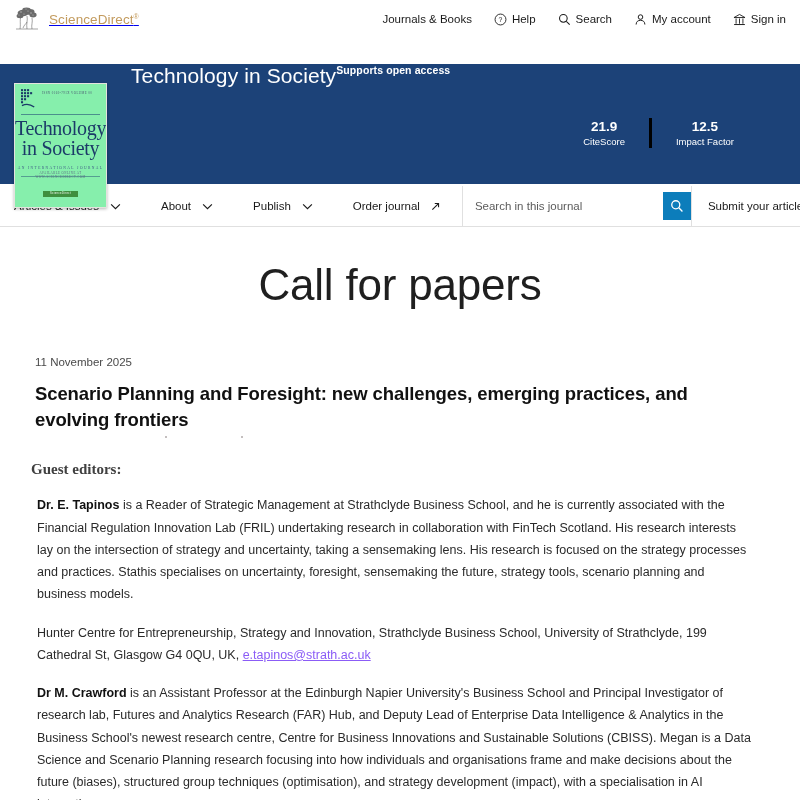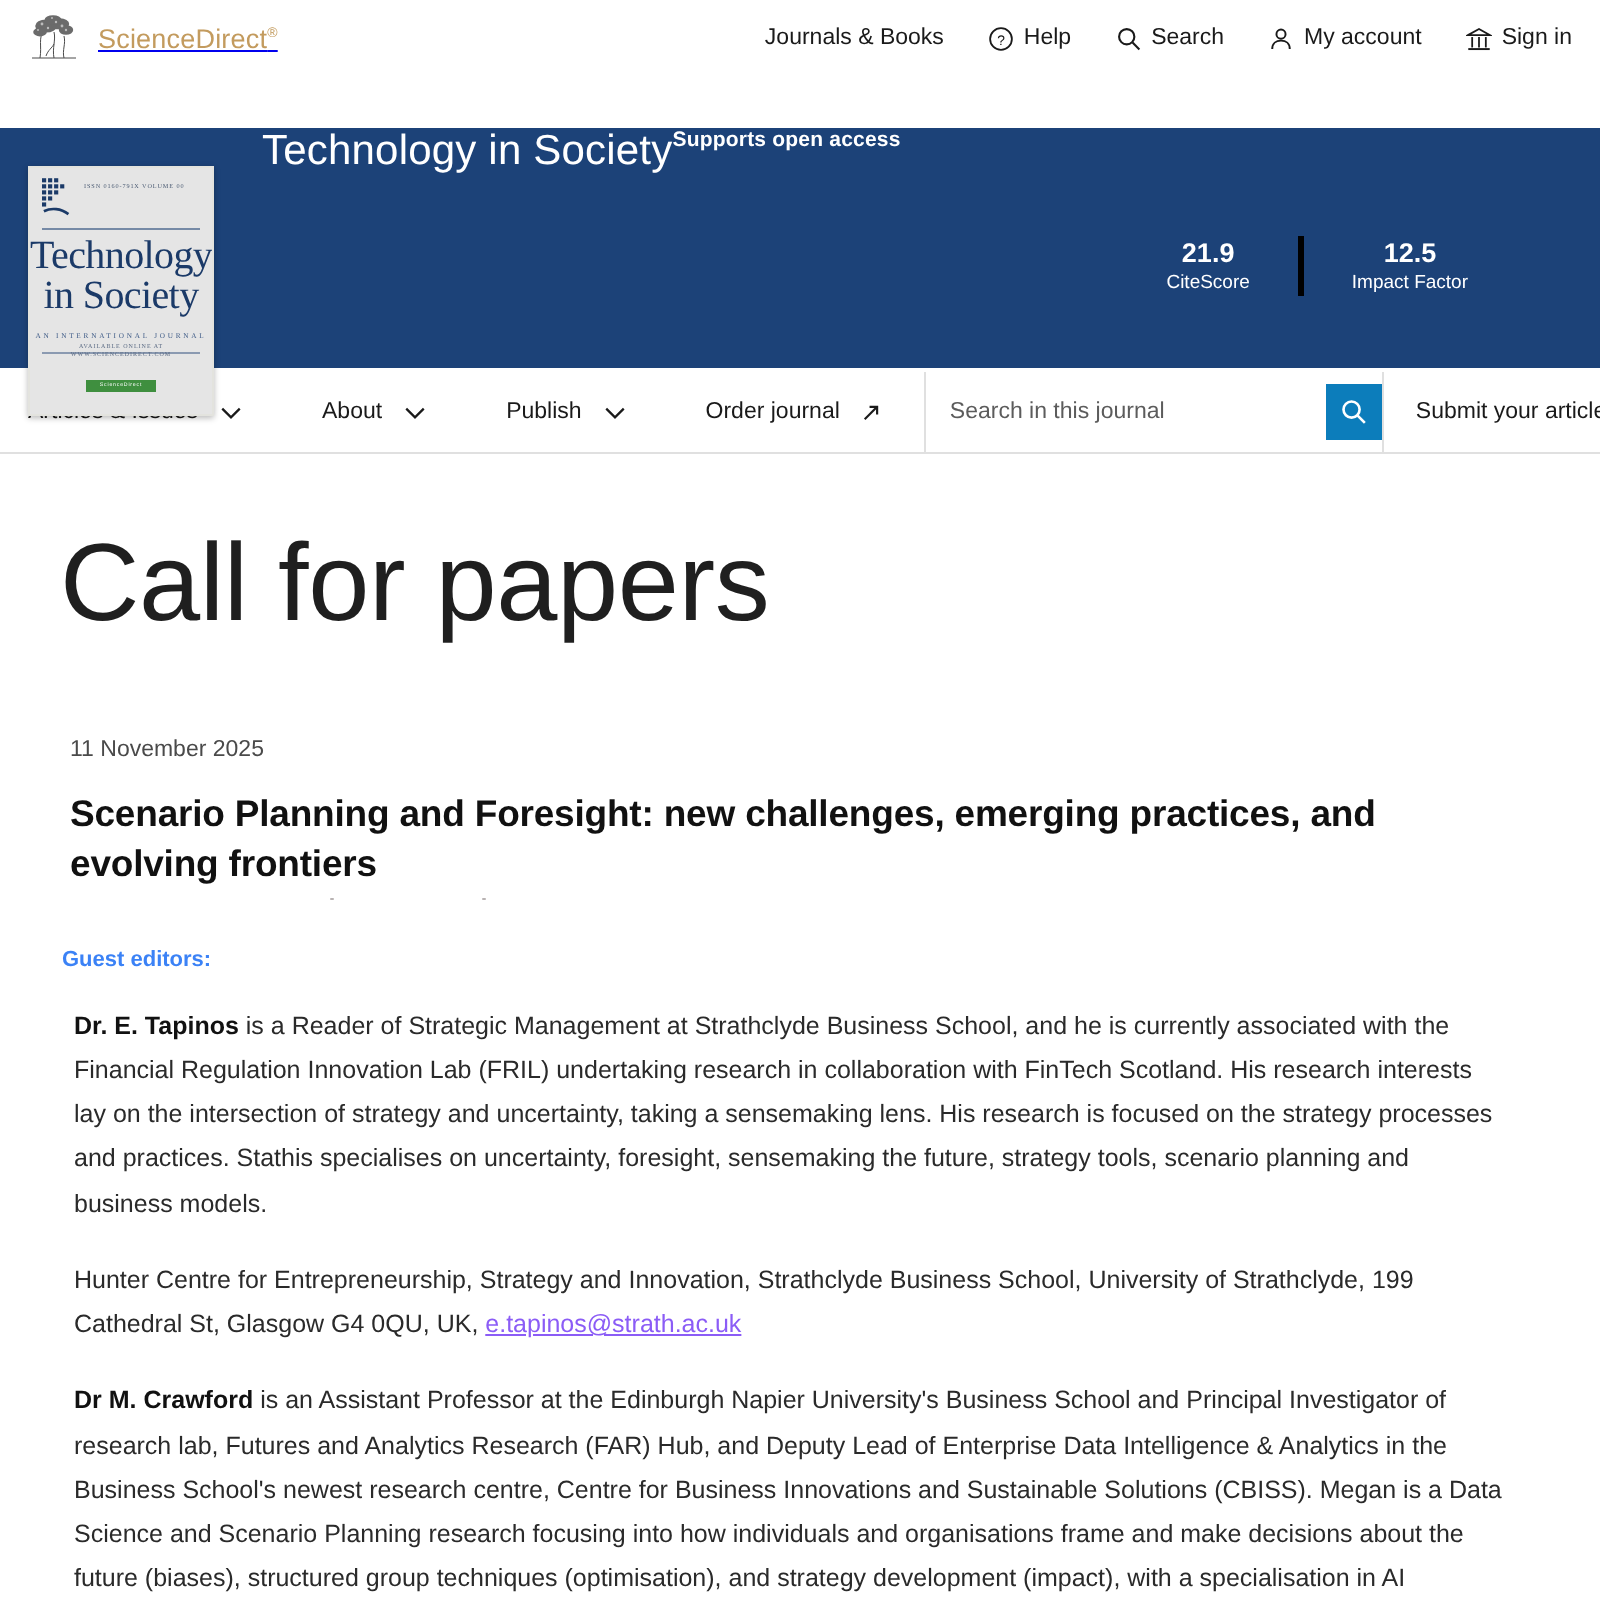--- a/index.html
+++ b/index.html
@@ -42,21 +42,21 @@
 
   
   .banner-wrap { position:relative; height:148px; }
   .banner-blue {
     position:absolute; left:0; right:0; top:26px; height:120px;
     background:#1c4278;
   }
   .cover {
     position:absolute; left:14px; top:45px;
     width:93px; height:125px;
-    background:#e5e5e5;
+    background:#86efac;
     border:1px solid #e3e3de;
     box-shadow:0 1px 3px rgba(0,0,0,.28);
     overflow:hidden;
     z-index:3;
   }
   .cover-top-rule {
     position:absolute; left:6px; right:6px; top:30px;
     border-top:1px solid #1c3f72; opacity:.55;
   }
   .cover-els {
@@ -163,22 +163,22 @@
   .jnav-right a {
     display:flex; align-items:center; gap:6px;
     padding:0 16px; color:#1a1a1a; text-decoration:none;
     white-space:nowrap; border-left:1px solid #e0e0e0;
     font-size:11.5px;
   }
 
   
   .content { padding:0 30px; }
   .page-title {
-    text-align:left; font-weight:400;
-    font-size:55px; color:#1f1f1f;
+    text-align:center; font-weight:400;
+    font-size:44px; color:#1f1f1f;
     margin:34px 0 0 0; letter-spacing:-.2px;
     line-height:1.1;
   }
   .pub-date {
     font-size:11.5px; color:#4a4a4a;
     margin:47px 0 0 5px;
   }
   .cfp-title {
     font-size:18.5px; font-weight:700; color:#111;
     line-height:1.38; margin:13px 0 0 5px;
@@ -186,22 +186,23 @@
   }
   .dots { height:9px; position:relative; margin-left:5px; }
   .dots i {
     position:absolute; width:1.5px; height:1.5px;
     background:#b9b3b3; border-radius:50%;
   }
   .dots i.d1 { left:130px; top:4px; }
   .dots i.d2 { left:206px; top:4px; }
 
   .guest-label {
-    font-size:11px; font-weight:700; color:#3b82f6;
+    font-size:15px; font-weight:700; color:#404040;
     margin:20px 0 0 1px;
+    font-family:Liberation Serif, serif;
   }
   .para {
     font-size:12.5px; line-height:1.78; color:#2a2a2a;
     margin:16px 0 0 7px; max-width:716px;
   }
   .para b { font-weight:700; color:#111; }
   .para a {
     color:#8b5cf6; text-decoration:underline;
   }
 </style>

